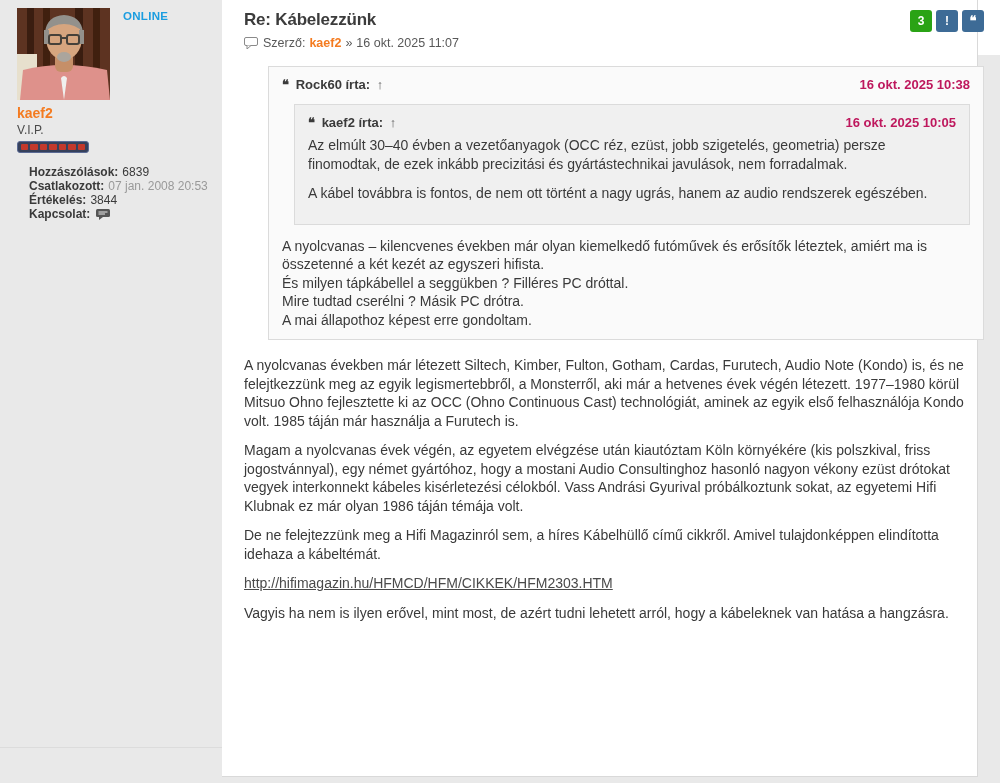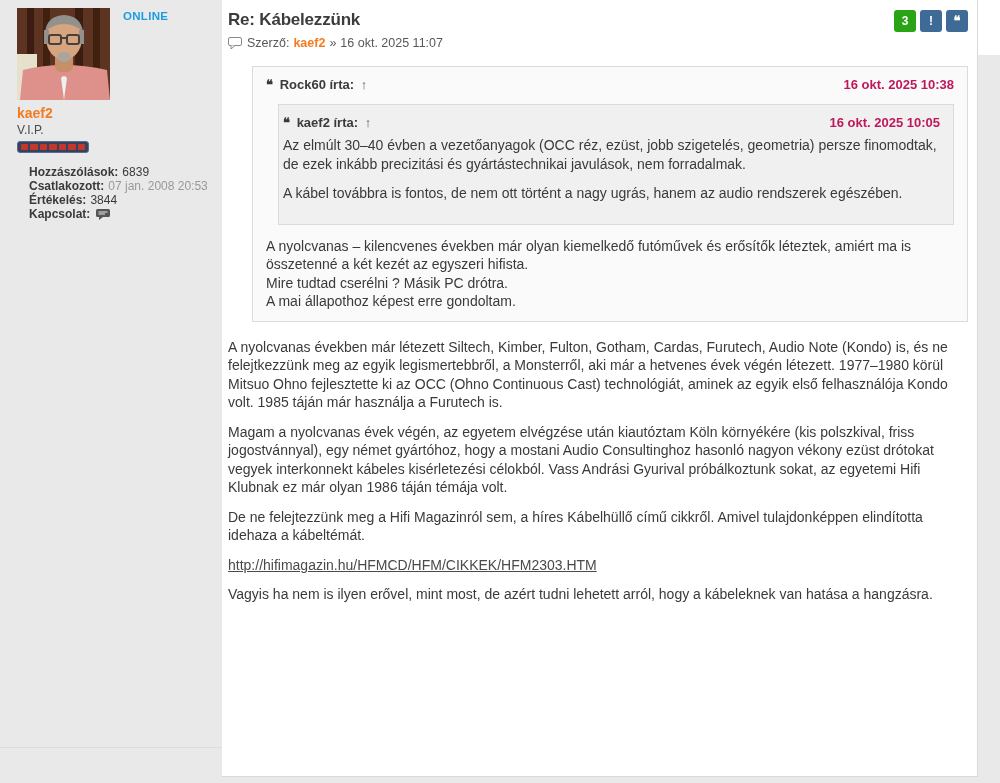--- a/index.html
+++ b/index.html
@@ -41,21 +41,21 @@
     background:#36415c; border:1px solid #5a6a94; border-radius:3px;
     display:flex; gap:2px; padding:2px 3px; align-items:stretch;
   }
   .rank-bar i { flex:1; background:#c4382b; border-radius:1px; }
   .stats { margin-top:13px; font-size:12px; line-height:13.5px; color:#3a3a3a; }
   .stats .row { margin-bottom:0.5px; display:flex; align-items:flex-start;padding-left:12px; }
   .stats b { font-weight:bold; margin-right:4px; }
   .val-muted { color:#999999; }
   .pm-icon { display:inline-block; margin-left:2px; cursor:pointer; line-height:0; }
   
-  .content { position:absolute; left:228px; top:10px; width:740px; }
+  .content { position:absolute; left:244px; top:10px; width:740px; }
   .post-header { display:flex; justify-content:space-between; align-items:flex-start; }
   .post-title { font-size:17px; font-weight:bold; color:#3c3c3c; letter-spacing:-0.2px; }
   .post-meta { margin-top:6px; font-size:12.5px; color:#585858; display:flex; align-items:center; gap:4px; }
   .post-meta .author { color:#f47b20; font-weight:bold; cursor:pointer; }
   .meta-bubble { line-height:0; margin-right:1px; }
   .badges { display:flex; gap:4px; }
   .badge {
     min-width:22px; height:22px; padding:0 4px;
     display:flex; align-items:center; justify-content:center;
     color:#ffffff; font-weight:bold; font-size:12px;
@@ -63,21 +63,21 @@
   }
   .badge-green { background:#2aa315; }
   .badge-blue  { background:#3d6b96; }
   .badge .qg { font-size:13px; line-height:1; transform:translateY(-1px); }
   
   .quote {
     border:1px solid #dbdbdb;
     font-size:14px; line-height:18.5px; color:#3a3a3a;
   }
   .quote-outer { margin:16px 0 16px 24px; background:#fafafa; padding:9px 13px 10px 13px; }
-  .quote-inner { margin:9px 0 12px 12px; background:#f0f0f0; padding:9px 13px 10px 4px; }
+  .quote-inner { margin:9px 0 12px 12px; background:#f0f0f0; padding:9px 13px 10px 13px; }
   .quote-head { display:flex; justify-content:space-between; font-size:13px; margin-bottom:4px; }
   .quote-head .who { font-weight:bold; color:#3a3a3a; }
   .quote-head .qg { font-weight:bold; margin-right:3px; font-size:13px; }
   .quote-head .arrow { font-weight:bold; color:#555; text-decoration:none; cursor:pointer; margin-left:3px; }
   .quote-head .qdate { font-size:13px; color:#be185d; font-weight:bold; }
   .quote p { margin:9px 0 0 0; }
   .quote .pline { margin:0; }
   .quote .pblock { margin-top:9px; }
   
   .post-body { margin-top:2px; font-size:14px; line-height:18.5px; color:#3a3a3a; }
@@ -203,20 +203,21 @@
             <span class="arrow">↑</span>
           </span>
           <span class="qdate">16 okt. 2025 10:05</span>
         </div>
         <p>Az elmúlt 30–40 évben a vezetőanyagok (OCC réz, ezüst, jobb szigetelés, geometria) persze finomodtak, de ezek inkább precizitási és gyártástechnikai javulások, nem forradalmak.</p>
         <p>A kábel továbbra is fontos, de nem ott történt a nagy ugrás, hanem az audio rendszerek egészében.</p>
       </div>
 
       <div class="pblock">
         <div class="pline">A nyolcvanas – kilencvenes években már olyan kiemelkedő futóművek és erősítők léteztek, amiért ma is összetenné a két kezét az egyszeri hifista.</div>
+        <div class="pline">És milyen tápkábellel a seggükben ? Filléres PC dróttal.</div>
         <div class="pline">Mire tudtad cserélni ? Másik PC drótra.</div>
         <div class="pline">A mai állapothoz képest erre gondoltam.</div>
       </div>
     </div>
 
     <p>A nyolcvanas években már létezett Siltech, Kimber, Fulton, Gotham, Cardas, Furutech, Audio Note (Kondo) is, és ne felejtkezzünk meg az egyik legismertebbről, a Monsterről, aki már a hetvenes évek végén létezett. 1977–1980 körül Mitsuo Ohno fejlesztette ki az OCC (Ohno Continuous Cast) technológiát, aminek az egyik első felhasználója Kondo volt. 1985 táján már használja a Furutech is.</p>
     <p>Magam a nyolcvanas évek végén, az egyetem elvégzése után kiautóztam Köln környékére (kis polszkival, friss jogostvánnyal), egy német gyártóhoz, hogy a mostani Audio Consultinghoz hasonló nagyon vékony ezüst drótokat vegyek interkonnekt kábeles kisérletezési célokból. Vass Andrási Gyurival próbálkoztunk sokat, az egyetemi Hifi Klubnak ez már olyan 1986 táján témája volt.</p>
     <p>De ne felejtezzünk meg a Hifi Magazinról sem, a híres Kábelhüllő című cikkről. Amivel tulajdonképpen elindította idehaza a kábeltémát.</p>
     <p><a class="post-link">http://hifimagazin.hu/HFMCD/HFM/CIKKEK/HFM2303.HTM</a></p>
     <p>Vagyis ha nem is ilyen erővel, mint most, de azért tudni lehetett arról, hogy a kábeleknek van hatása a hangzásra.</p>

